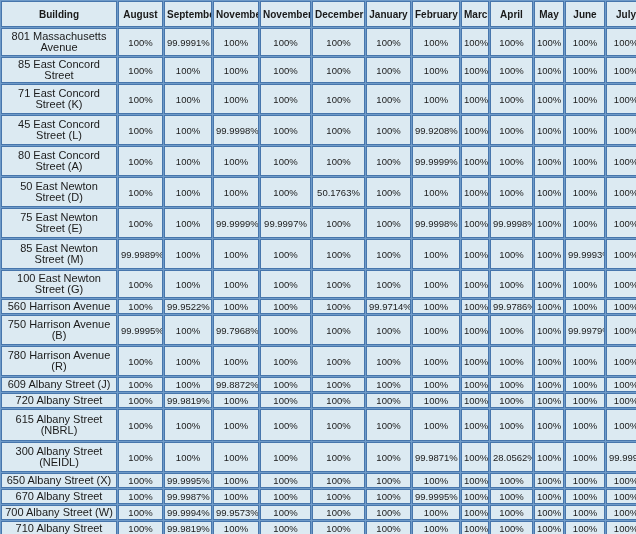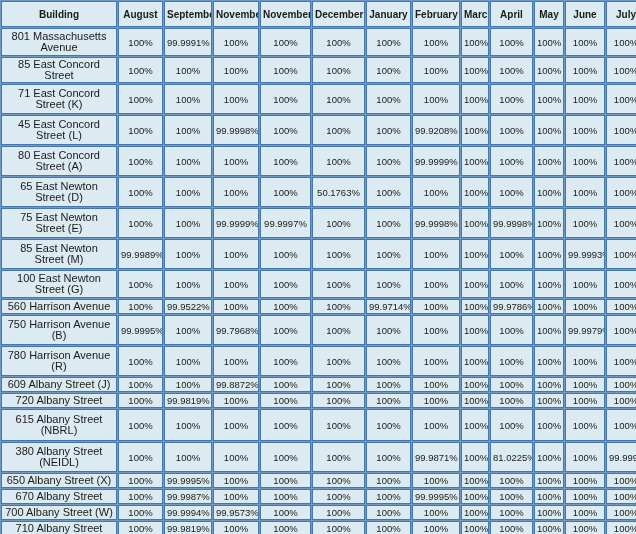--- a/index.html
+++ b/index.html
@@ -176,21 +176,21 @@
           <td>100%</td>
           <td>100%</td>
           <td class="pink">99.9999%</td>
           <td>100%</td>
           <td>100%</td>
           <td>100%</td>
           <td>100%</td>
           <td>100%</td>
         </tr>
         <tr style="height: 30px;">
-          <td class="bldg">65 East Newton Street (D)</td>
+          <td class="bldg">50 East Newton Street (D)</td>
           <td>100%</td>
           <td>100%</td>
           <td>100%</td>
           <td>100%</td>
           <td class="pink">50.1763%</td>
           <td>100%</td>
           <td>100%</td>
           <td>100%</td>
           <td>100%</td>
           <td>100%</td>
@@ -326,30 +326,30 @@
           <td>100%</td>
           <td>100%</td>
           <td>100%</td>
           <td>100%</td>
           <td>100%</td>
           <td>100%</td>
           <td>100%</td>
           <td>100%</td>
         </tr>
         <tr style="height: 30px;">
-          <td class="bldg">380 Albany Street (NEIDL)</td>
+          <td class="bldg">300 Albany Street (NEIDL)</td>
           <td>100%</td>
           <td>100%</td>
           <td>100%</td>
           <td>100%</td>
           <td>100%</td>
           <td>100%</td>
           <td class="pink">99.9871%</td>
           <td>100%</td>
-          <td class="green">81.0225%</td>
+          <td class="green">28.0562%</td>
           <td>100%</td>
           <td>100%</td>
           <td class="green">99.9994%</td>
         </tr>
         <tr style="height: 15px;">
           <td class="bldg">650 Albany Street (X)</td>
           <td>100%</td>
           <td class="green">99.9995%</td>
           <td>100%</td>
           <td>100%</td>

